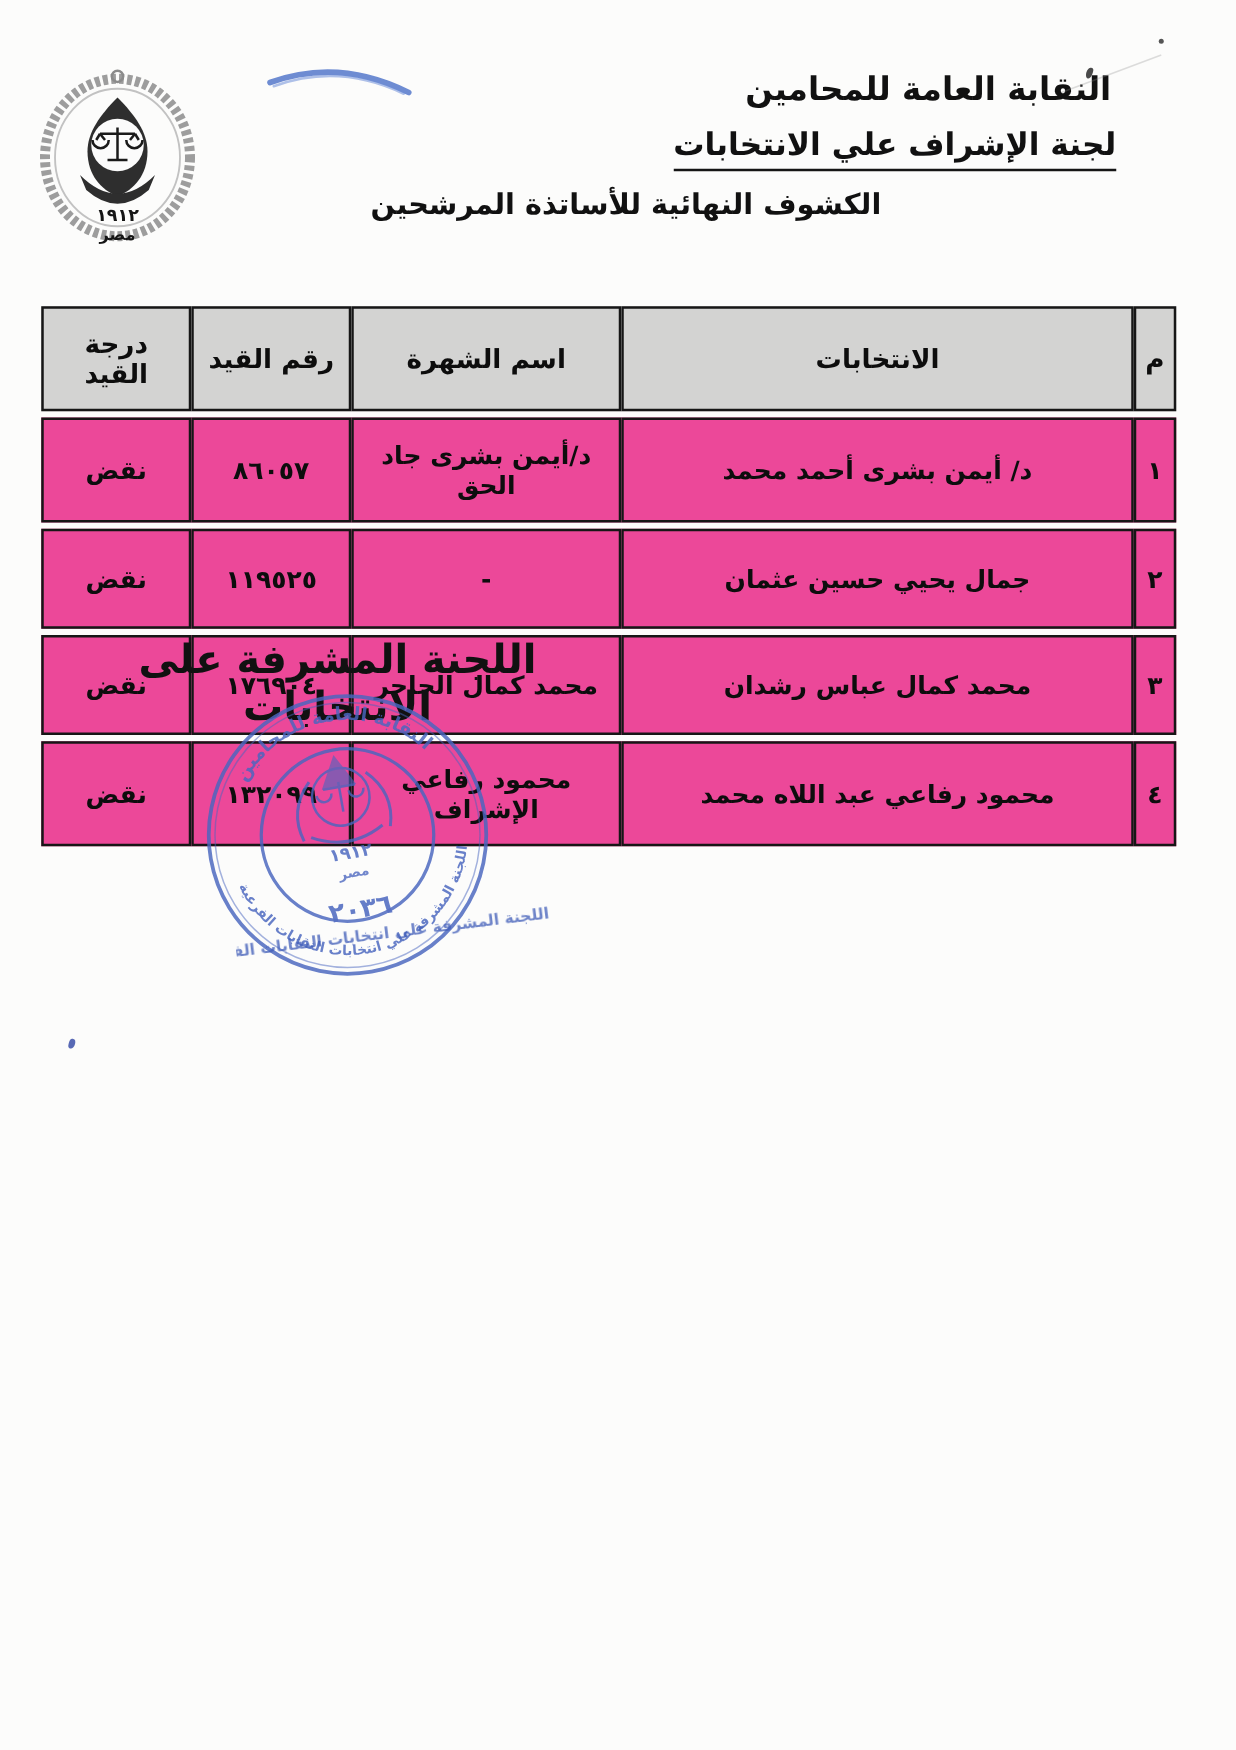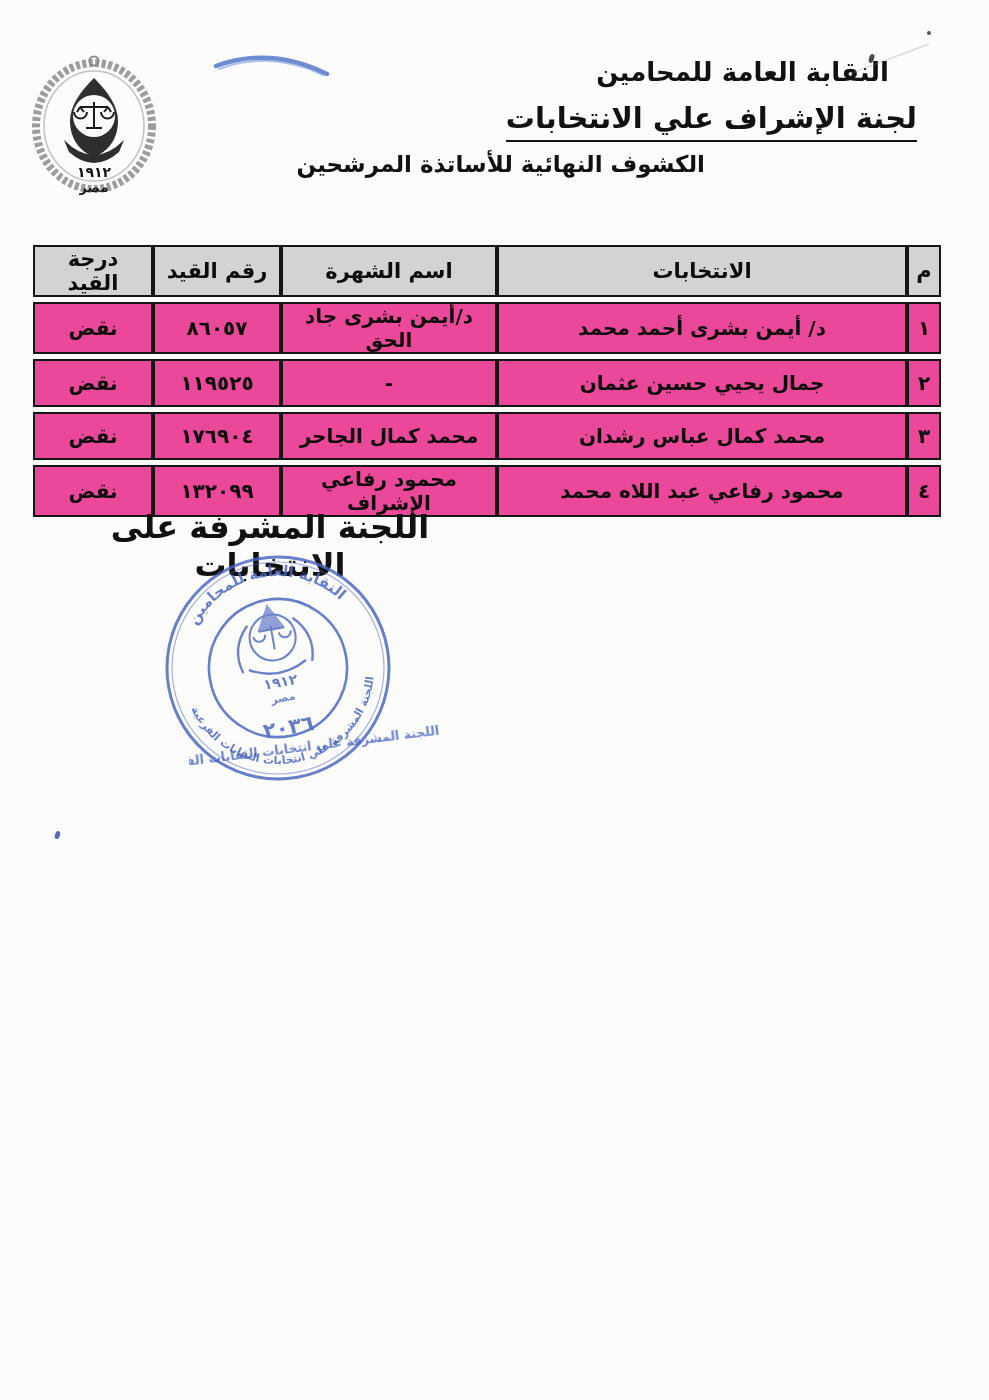--- a/index.html
+++ b/index.html
@@ -9,41 +9,41 @@
     font-family:"DejaVu Sans",sans-serif;
     position:relative;overflow:hidden;
   }
   .page{
     position:absolute;inset:0;
     background:#fcfcfb;
   }
   
   .h-line{position:absolute;direction:rtl;color:#111;font-weight:bold;white-space:nowrap;}
   .h-org{top:57px;right:100px;font-size:26px;}
-  .h-committee{top:101px;right:72px;font-size:29px;border-bottom:2.5px solid #151515;padding-bottom:5px;}
+  .h-committee{top:101px;right:96px;font-size:25px;border-bottom:2.5px solid #151515;padding-bottom:5px;}
   .h-list{top:151px;left:235px;width:470px;text-align:right;font-size:23px;}
   .h-sub{top:195px;left:222px;width:548px;text-align:center;font-size:22px;}
   
   .logo{position:absolute;left:20px;top:52px;}
   
   .pen-arc{position:absolute;left:203px;top:44px;}
   
   table.roster{
     position:absolute;left:33px;top:240px;width:908px;
     border-collapse:separate;border-spacing:0 5px;
     direction:rtl;
     table-layout:fixed;
   }
   table.roster td,table.roster th{
     border:2.5px solid #161616;
     height:44px;
     text-align:center;vertical-align:middle;
     font-weight:bold;color:#0d0d0d;
     font-size:20px;
-    padding:0 4px;
+    padding:16px 4px;
     overflow:hidden;
   }
   table.roster th{background:#d3d3d2;font-size:21px;}
   table.roster td{background:#ec4899;}
   col.c-idx{width:34px;}
   col.c-name{width:410px;}
   col.c-known{width:216px;}
   col.c-regno{width:128px;}
   col.c-degree{width:120px;}
   

